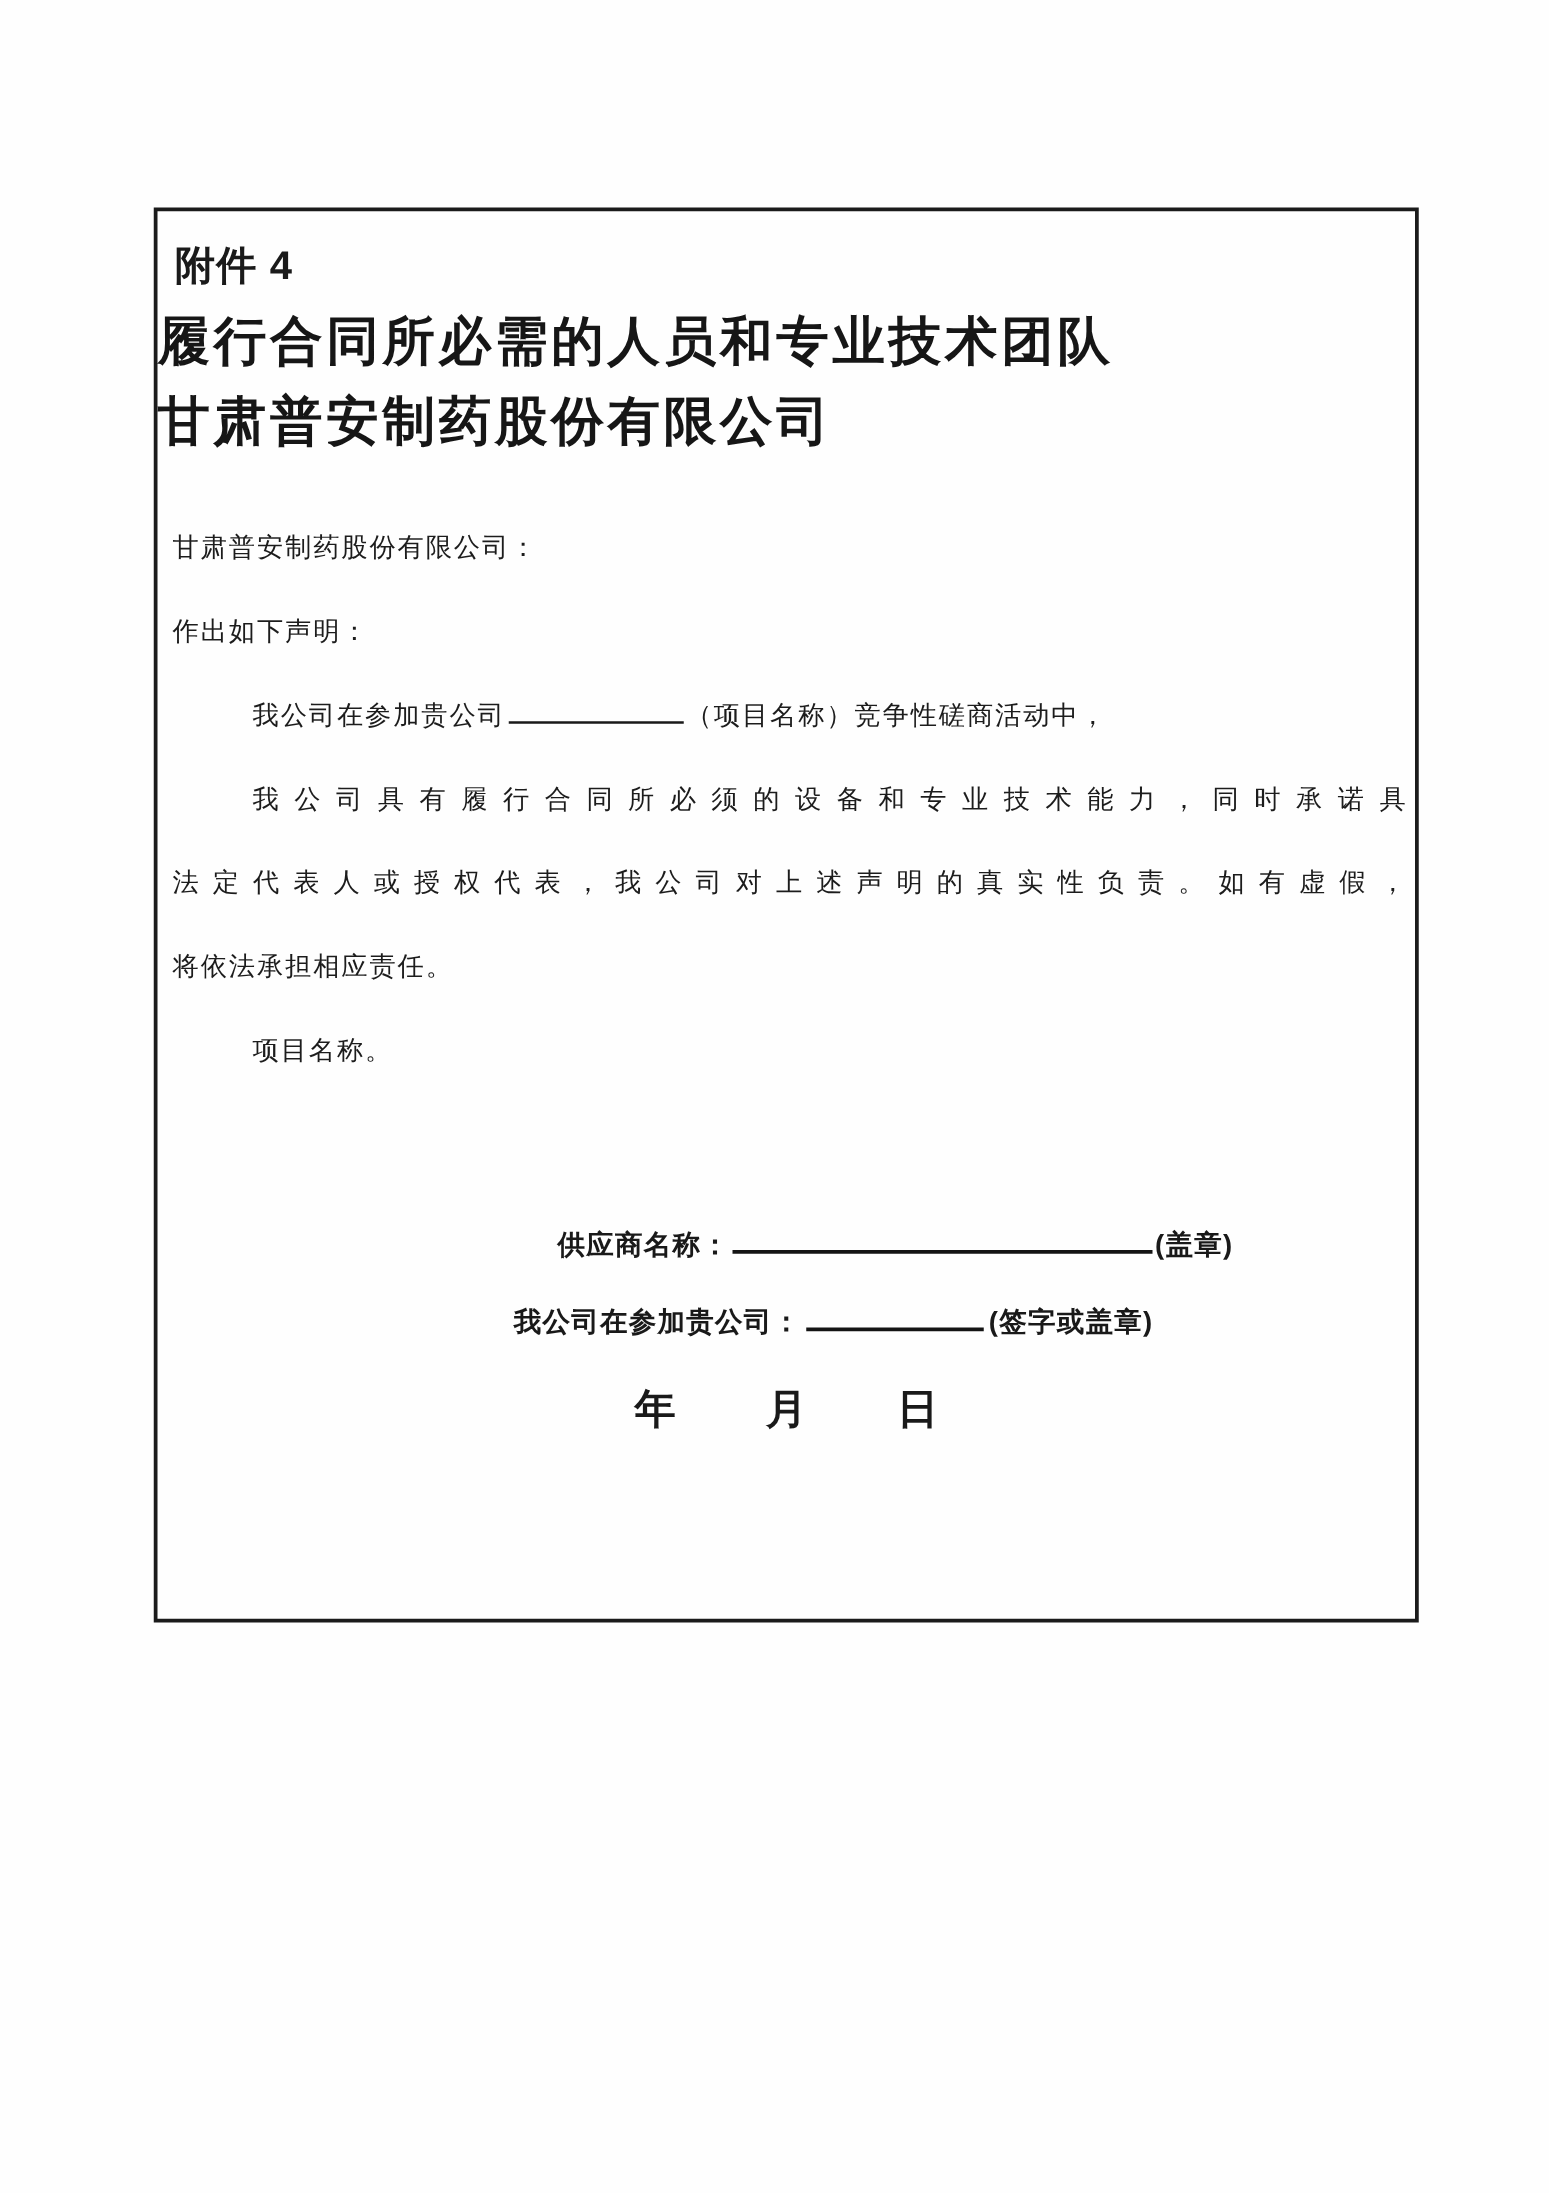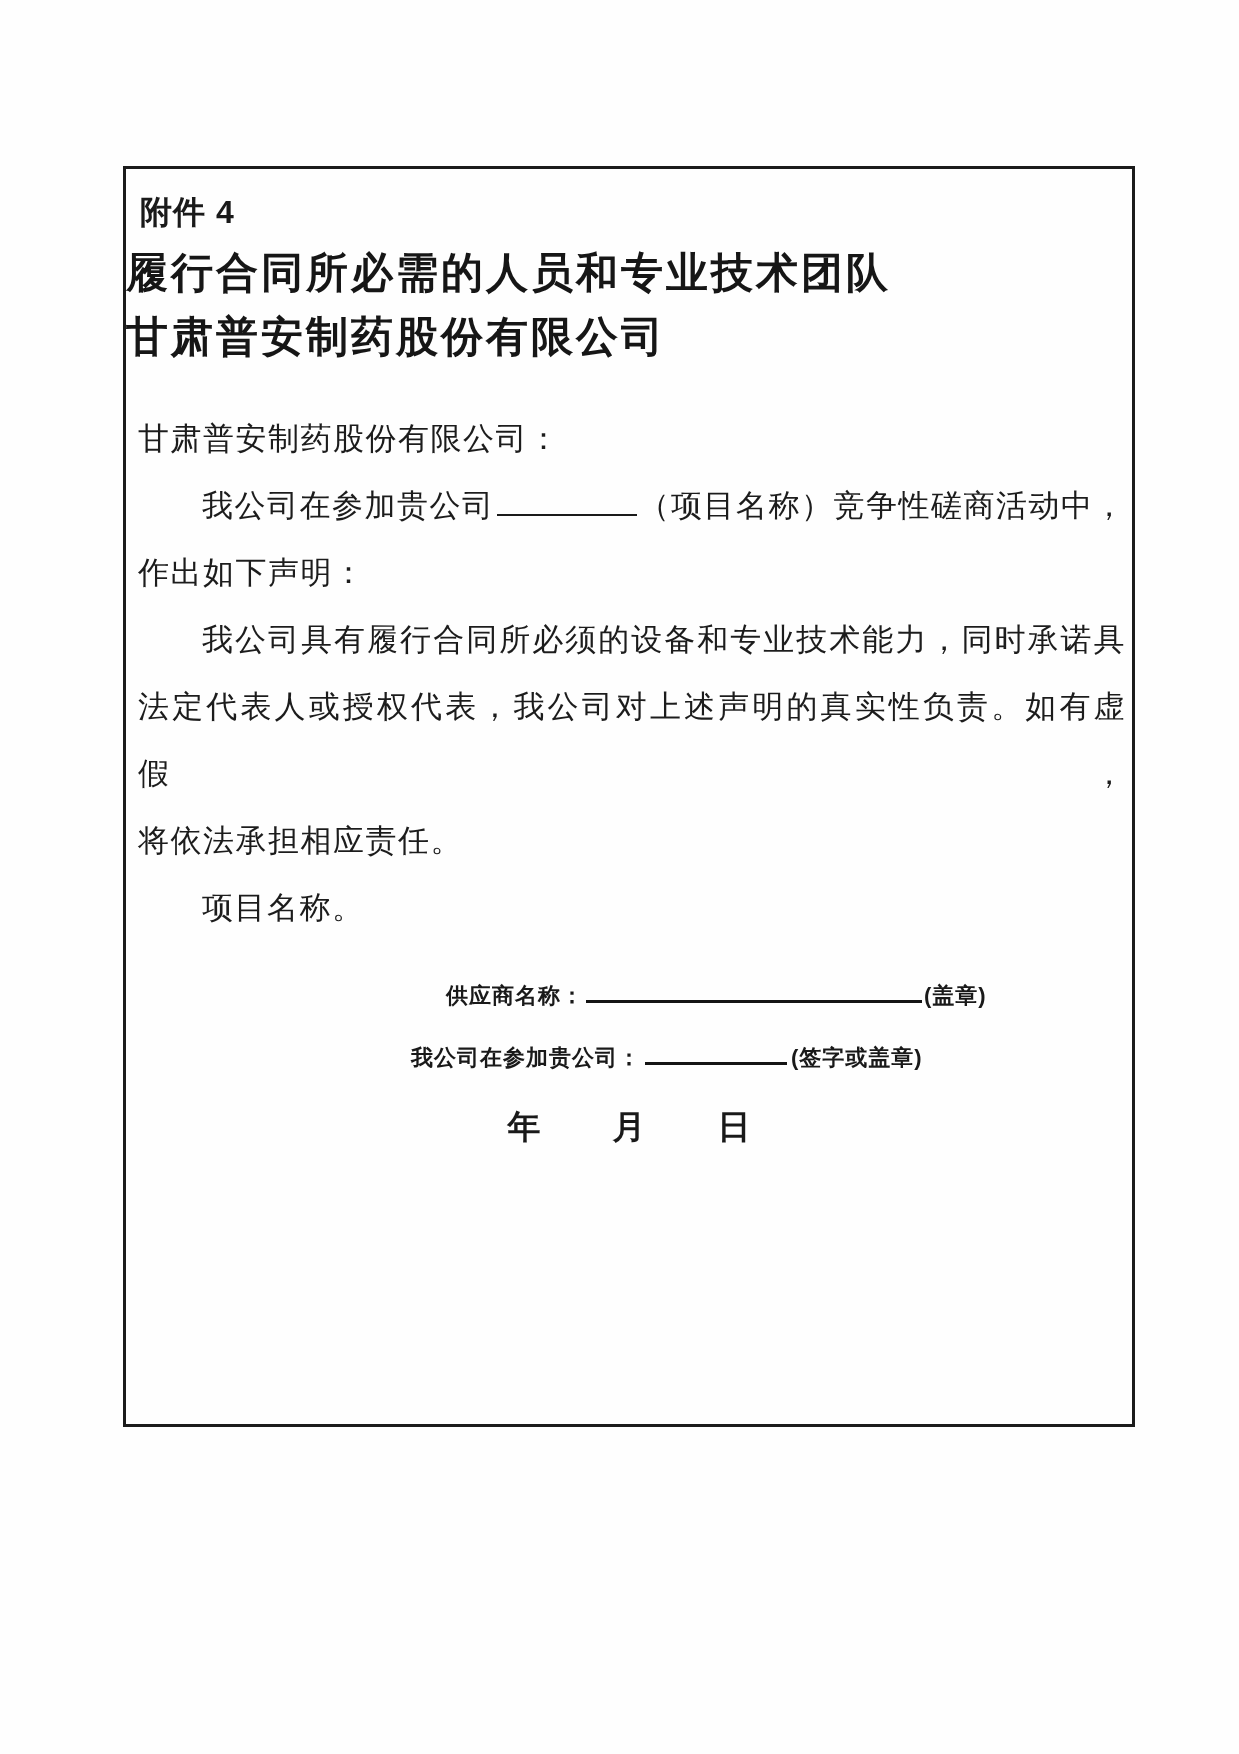--- a/index.html
+++ b/index.html
@@ -8,42 +8,42 @@
     position:relative;
     width:1239px; height:1754px;
     background:#fefefe;
     font-family:"Liberation Serif", serif;
     color:#1a1a1a;
     overflow:hidden;
   }
   .doc-box {
     position:absolute;
     left:123px; top:166px;
-    width:1012px; height:1261px;
+    width:1012px; height:1132px;
     border:3px solid #1b1b1b;
     background:#fefefe;
   }
   .attachment {
     position:absolute; left:14px; top:22px;
     font-family:"Liberation Sans", sans-serif;
     font-weight:bold; font-size:32px; letter-spacing:1px;
   }
   .title-line {
     position:absolute; left:0; width:100%;
     text-align:left;
     font-family:"Liberation Sans", sans-serif;
     font-weight:bold; font-size:42px; letter-spacing:3px;
     color:#161616;
   }
   .title-1 { top:76px; }
   .title-2 { top:140px; }
   .body-text {
     position:absolute; left:12px; top:236px;
     width:988px;
-    font-size:31px; line-height:67px;
+    font-size:21px; line-height:67px;
     letter-spacing:1.5px;
     color:#1c1c1c;
   }
   .line { width:100%; }
   .indent { text-indent:64px; }
   .justify { text-align:justify; text-align-last:justify; }
   .blank {
     display:inline-block;
     border-bottom:2px solid #1a1a1a;
     height:1em; vertical-align:baseline;
@@ -74,25 +74,25 @@
 
     <div class="attachment">附件 4</div>
 
     <div class="title-line title-1">履行合同所必需的人员和专业技术团队</div>
 
     <div class="title-line title-2">甘肃普安制药股份有限公司</div>
 
     <div class="body-text">
       <div class="line">甘肃普安制药股份有限公司：</div>
 
+      <div class="line">作出如下声明：</div>
+
       <div class="line indent">
         <span>我公司在参加贵公司</span><span class="blank blank-project"></span><span>（项目名称）竞争性磋商活动中，</span>
       </div>
-
-      <div class="line">作出如下声明：</div>
 
       <div class="line indent justify">我公司具有履行合同所必须的设备和专业技术能力，同时承诺具</div>
 
       <div class="line justify">法定代表人或授权代表，我公司对上述声明的真实性负责。如有虚假，</div>
 
       <div class="line">将依法承担相应责任。</div>
 
       <div class="line indent">项目名称。</div>
     </div>
 

